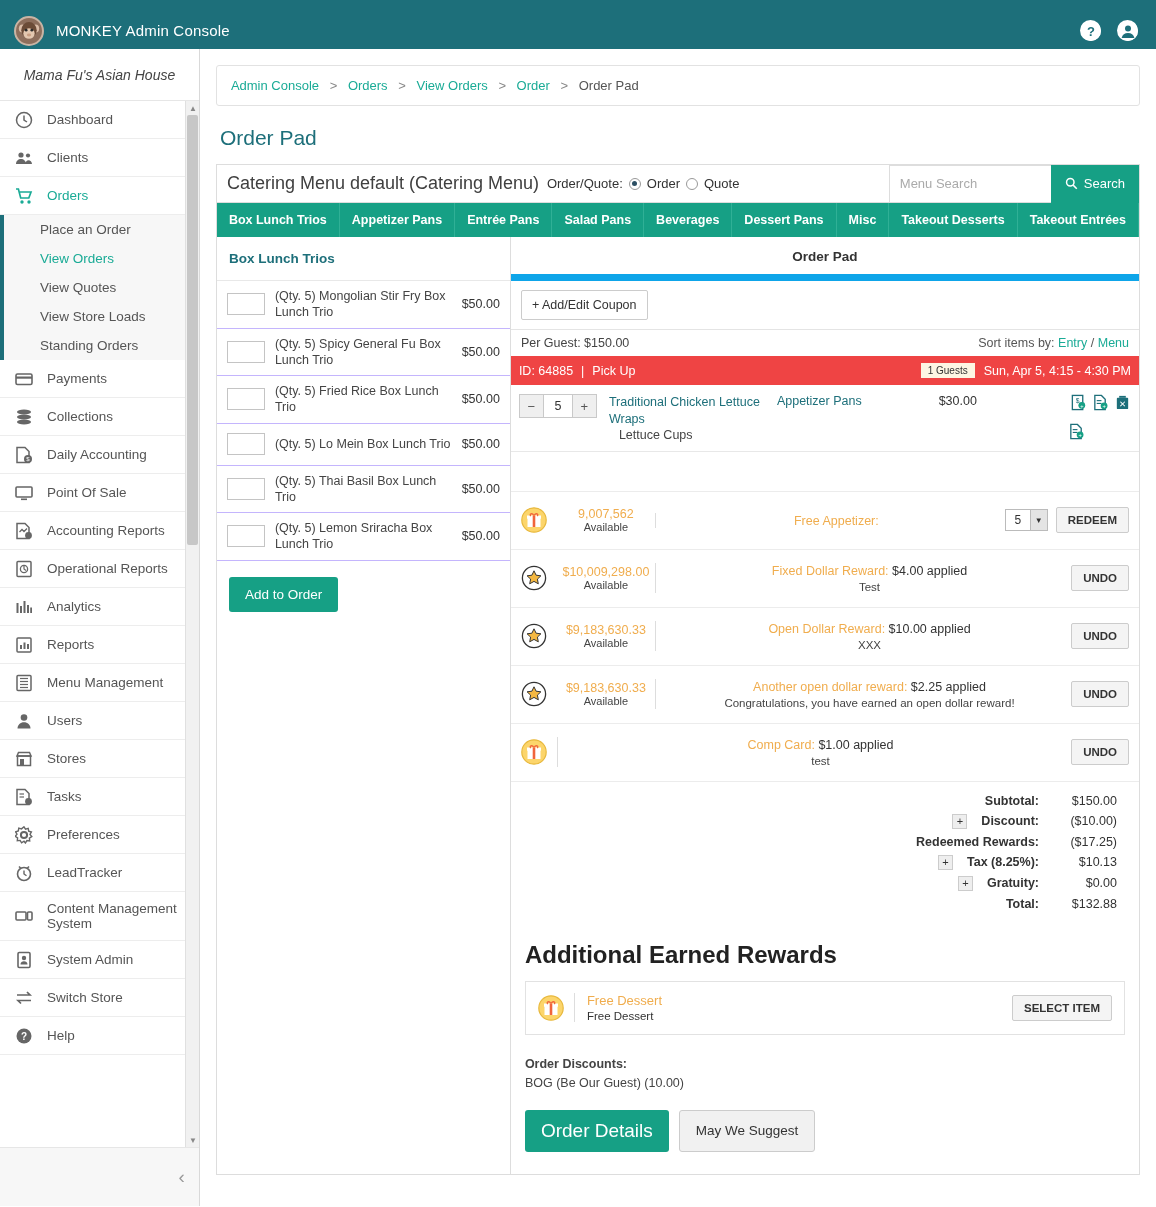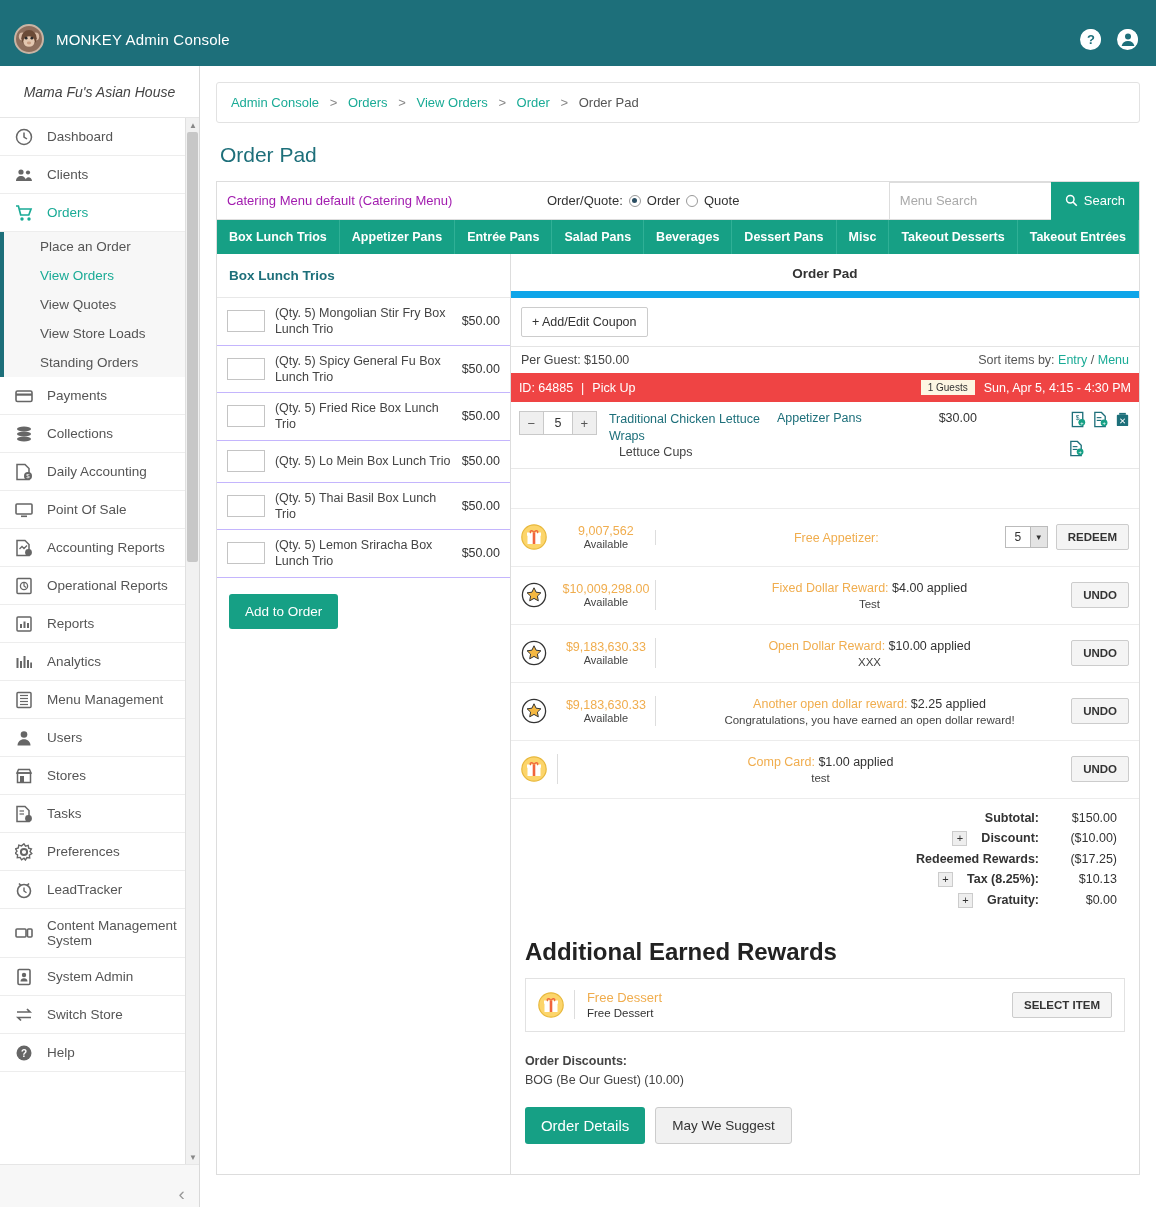--- a/index.html
+++ b/index.html
@@ -4,21 +4,21 @@
 <style>
   * { box-sizing: border-box; margin: 0; padding: 0; }
   body {
     width: 1156px; height: 1207px;
     font-family: "Liberation Sans", sans-serif;
     font-size: 13px; color: #333; background: #fff;
     overflow: hidden;
   }
   
   .topbar {
-    height: 66px; background: #1d6f7a; display: flex; align-items: center;
+    height: 49px; background: #1d6f7a; display: flex; align-items: center;
     padding: 12px 18px 0 14px; color: #fff; position: relative;
   }
   .logo-circle {
     width: 30px; height: 30px; border-radius: 50%;
     background: #8d6e5c; display: flex; align-items: center; justify-content: center;
     font-size: 17px; overflow: hidden; border: 2px solid #c9b4a4;
   }
   .app-title { font-size: 15px; margin-left: 12px; letter-spacing: .2px; }
   .topbar-right { margin-left: auto; display: flex; gap: 16px; align-items: center; }
   .circ-icon {
@@ -82,21 +82,21 @@
   .breadcrumb a { color: #1aab96; text-decoration: none; cursor: pointer; }
   .breadcrumb .sep { color: #888; margin: 0 7px; }
   .page-title {
     color: #1d6f7a; font-size: 21px; font-weight: normal; margin: 20px 0 14px 4px;
   }
   .panel { border: 1px solid #ddd; }
   .toolbar {
     display: flex; align-items: center; height: 38px; background: #fff;
     border-bottom: 1px solid #ddd; position: relative;
   }
-  .menu-label { padding-left: 10px; font-size: 13px; color: #a21caf; }
+  .menu-label { padding-left: 10px; font-size: 18px; color: #404040; }
   .oq { position: absolute; left: 330px; display: flex; align-items: center; gap: 6px; font-size: 13px; }
   .radio {
     width: 12px; height: 12px; border-radius: 50%; border: 1px solid #999;
     background: #fff; display: inline-flex; align-items: center; justify-content: center;
     cursor: pointer;
   }
   .radio.sel::after { content: ""; width: 5px; height: 5px; border-radius: 50%; background: #2c4f63; }
   .search-wrap { margin-left: auto; display: flex; height: 38px; }
   .search-input {
     width: 162px; border: 1px solid #ddd; border-right: none; padding: 0 10px;
@@ -223,21 +223,21 @@
     padding: 11px 12px; min-height: 54px;
   }
   .aer-txt { border-left: 1px solid #ddd; padding-left: 12px; }
   .aer-t1 { color: #f0ad4e; font-size: 13px; }
   .aer-t2 { color: #333; font-size: 11.5px; margin-top: 2px; }
   .od-label { padding: 22px 0 0 14px; font-size: 12.5px; font-weight: bold; color: #444; }
   .od-val { padding: 5px 0 0 14px; font-size: 12.5px; color: #444; }
   .btn-row { display: flex; gap: 10px; padding: 20px 0 22px 14px; }
   .btn-primary {
     background: #16a085; color: #fff; border: none; padding: 10px 16px;
-    font-size: 15px; cursor: pointer; border-radius: 3px; font-family: inherit;
+    font-size: 19px; cursor: pointer; border-radius: 3px; font-family: inherit;
   }
   .btn-default {
     background: #f1f1f1; color: #333; border: 1px solid #ccc; padding: 10px 16px;
     font-size: 13.5px; cursor: pointer; border-radius: 3px; font-family: inherit;
   }
 </style>
 </head>
 <body>
 
 <div class="topbar">
@@ -366,39 +366,39 @@
                 <rect x="2" y="1.5" width="14" height="15" rx="1" fill="none" stroke="currentColor" stroke-width="1.5"></rect>
                 <circle cx="9" cy="9" r="3.6" fill="none" stroke="currentColor" stroke-width="1.3"></circle>
                 <path d="M9 6v3l2 1.5" fill="none" stroke="currentColor" stroke-width="1.2"></path>
               </svg>
             </span>
             <span>Operational Reports</span>
           </div>
           <div class="nav-item">
             <span class="nav-ico">
               <svg viewBox="0 0 18 18" fill="currentColor">
-                <rect x="2" y="2" width="14" height="14" rx="1" fill="none" stroke="currentColor" stroke-width="1.5"></rect>
-                <rect x="5" y="9" width="2" height="4"></rect>
-                <rect x="8.5" y="6.5" width="2" height="6.5"></rect>
-                <rect x="12" y="8" width="2" height="5"></rect>
-              </svg>
-            </span>
-            <span>Reports</span>
-          </div>
-          <div class="nav-item">
-            <span class="nav-ico">
-              <svg viewBox="0 0 18 18" fill="currentColor">
                 <rect x="1.5" y="5" width="2" height="10"></rect>
                 <rect x="5" y="8" width="2" height="7"></rect>
                 <rect x="8.5" y="3" width="2" height="12"></rect>
                 <rect x="12" y="7" width="2" height="8"></rect>
                 <rect x="15.2" y="9.5" width="1.8" height="5.5"></rect>
               </svg>
             </span>
             <span>Analytics</span>
+          </div>
+          <div class="nav-item">
+            <span class="nav-ico">
+              <svg viewBox="0 0 18 18" fill="currentColor">
+                <rect x="2" y="2" width="14" height="14" rx="1" fill="none" stroke="currentColor" stroke-width="1.5"></rect>
+                <rect x="5" y="9" width="2" height="4"></rect>
+                <rect x="8.5" y="6.5" width="2" height="6.5"></rect>
+                <rect x="12" y="8" width="2" height="5"></rect>
+              </svg>
+            </span>
+            <span>Reports</span>
           </div>
           <div class="nav-item">
             <span class="nav-ico">
               <svg viewBox="0 0 18 18" fill="currentColor">
                 <rect x="2" y="1.5" width="14" height="15" rx="1" fill="none" stroke="currentColor" stroke-width="1.5"></rect>
                 <line x1="5" y1="4.5" x2="13" y2="4.5" stroke="currentColor" stroke-width="1.2"></line>
                 <line x1="5" y1="7.5" x2="13" y2="7.5" stroke="currentColor" stroke-width="1.2"></line>
                 <line x1="5" y1="10.5" x2="13" y2="10.5" stroke="currentColor" stroke-width="1.2"></line>
                 <line x1="5" y1="13.5" x2="13" y2="13.5" stroke="currentColor" stroke-width="1.2"></line>
               </svg>
@@ -767,20 +767,24 @@
               <div class="tot-row">
                 <span class="plus-box">+</span>
                 <span class="tot-lbl">Tax (8.25%):</span>
                 <span class="tot-val">$10.13</span>
               </div>
               <div class="tot-row">
                 <span class="plus-box">+</span>
                 <span class="tot-lbl">Gratuity:</span>
                 <span class="tot-val">$0.00</span>
               </div>
+              <div class="tot-row">
+                <span class="tot-lbl">Total:</span>
+                <span class="tot-val">$132.88</span>
+              </div>
             </div>
 
           <div class="aer-title">Additional Earned Rewards</div>
           <div class="aer-box">
             <span class="rw-badge">
               <svg viewBox="0 0 26 26" width="26" height="26">
                   <circle cx="13" cy="13" r="12.2" fill="#fcd56b" stroke="#e8b93f" stroke-width="1.2"></circle>
                   <rect x="6.5" y="11" width="13" height="9" fill="#fff"></rect>
                   <rect x="6" y="8.5" width="14" height="3.2" fill="#fff"></rect>
                   <rect x="11.7" y="8.5" width="2.6" height="11.5" fill="#f0643c"></rect>

